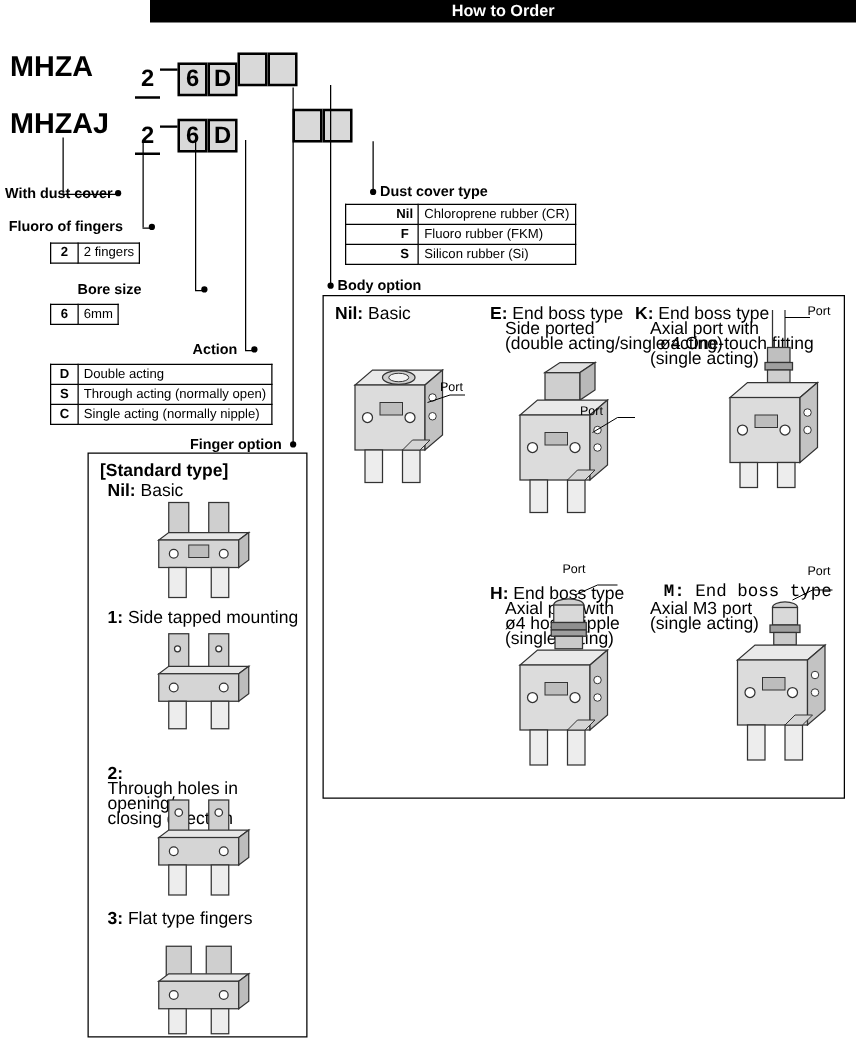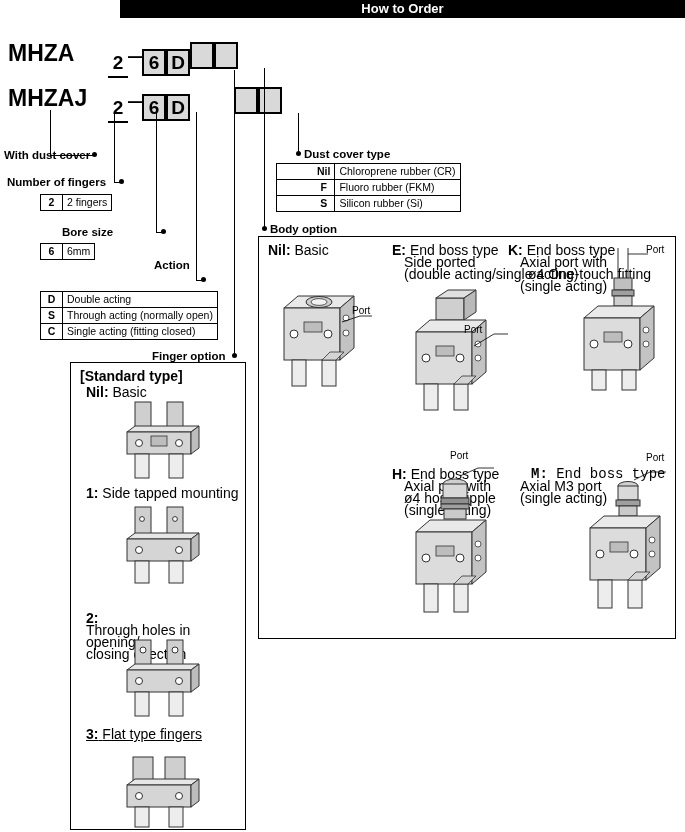--- a/index.html
+++ b/index.html
@@ -117,21 +117,21 @@
 </div>
 
 <div class="vline" style="left:50px; top:110px; height:45px;"></div>
 <div class="hline" style="left:50px; top:155px; width:44px;"></div>
 <div class="dot" style="left:92px; top:152px;"></div>
 <div class="lbl" style="left:4px; top:149px;">With dust cover</div>
 
 <div class="vline" style="left:114px; top:112px; height:70px;"></div>
 <div class="hline" style="left:114px; top:182px; width:8px;"></div>
 <div class="dot" style="left:119px; top:179px;"></div>
-<div class="lbl" style="left:7px; top:176px;">Number of fingers</div>
+<div class="lbl" style="left:7px; top:176px;">Fluoro of fingers</div>
 <table class="spec" style="left:40px; top:194px;">
   <tbody>
       <tr>
     <td class="key">2</td>
     <td>2 fingers</td>
   </tr>
 </tbody>
   </table>
 
 <div class="vline" style="left:156px; top:112px; height:120px;"></div>
@@ -143,34 +143,34 @@
       <tr>
     <td class="key">6</td>
     <td>6mm</td>
   </tr>
 </tbody>
   </table>
 
 <div class="vline" style="left:196px; top:112px; height:168px;"></div>
 <div class="hline" style="left:196px; top:280px; width:8px;"></div>
 <div class="dot" style="left:201px; top:277px;"></div>
-<div class="lbl" style="left:154px; top:259px;text-align:center;">Action</div>
+<div class="lbl" style="left:154px; top:274px;text-align:center;">Action</div>
 <table class="spec" style="left:40px; top:291px;">
   <tbody>
       <tr>
     <td class="key">D</td>
     <td>Double acting</td>
   </tr>
   <tr>
     <td class="key">S</td>
     <td>Through acting (normally open)</td>
   </tr>
   <tr>
     <td class="key">C</td>
-    <td>Single acting (fitting closed)</td>
+    <td>Single acting (normally nipple)</td>
   </tr>
 </tbody>
   </table>
 
 <div class="vline" style="left:234px; top:70px; height:285px;"></div>
 <div class="dot" style="left:232px; top:353px;"></div>
 <div class="lbl" style="left:152px; top:350px;">Finger option</div>
 
 <div class="vline" style="left:298px; top:113px; height:40px;"></div>
 <div class="dot" style="left:296px; top:151px;"></div>
@@ -204,21 +204,21 @@
 </div>
 <div class="sub-lbl" style="left:86px; top:487px;">
   <b>1:</b>
   <span>Side tapped mounting</span>
 </div>
 <div class="sub-lbl" style="left:86px; top:600px; width:150px; white-space:pre-line;">
   <b>2:</b>
   <span>Through holes in opening/
 closing direction</span>
 </div>
-<div class="sub-lbl" style="left:86px; top:728px;text-decoration:underline;">
+<div class="sub-lbl" style="left:86px; top:728px;">
   <b>3:</b>
   <span>Flat type fingers</span>
 </div>
 
 <div class="fig" style="left:115px; top:400px;">
 <svg width="92" height="82" viewBox="0 0 92 82">
   <rect x="20" y="2" width="16" height="28" fill="#cfcfcf" stroke="#333" stroke-width="1"></rect>
   <rect x="52" y="2" width="16" height="28" fill="#cfcfcf" stroke="#333" stroke-width="1"></rect>
   <polygon points="12,32 76,32 84,26 20,26" fill="#e6e6e6" stroke="#333" stroke-width="1"></polygon>
   <rect x="12" y="32" width="64" height="22" fill="#d5d5d5" stroke="#333" stroke-width="1"></rect>

